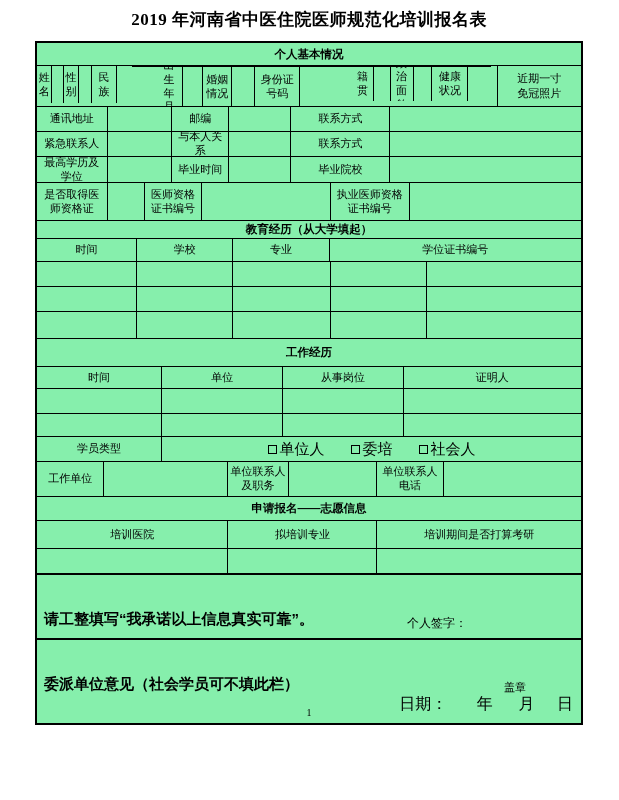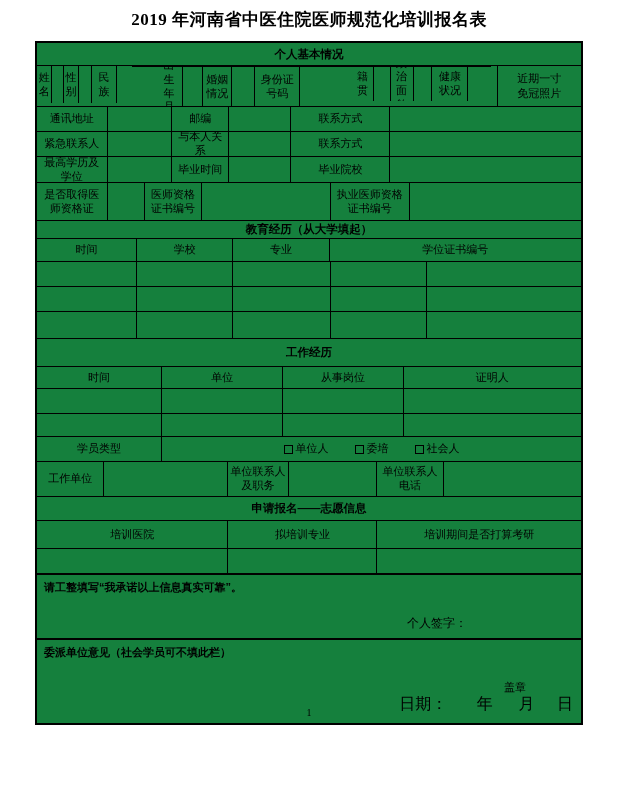--- a/index.html
+++ b/index.html
@@ -3,21 +3,21 @@
 <meta charset="utf-8">
 <style>
   * { box-sizing: border-box; margin: 0; padding: 0; }
   html, body { width: 619px; height: 800px; background: #ffffff; }
   body { font-family: "Liberation Sans", "DejaVu Sans", sans-serif; color: #000; }
   .page { padding: 8px 0 0 35px; }
   .title {
     width: 548px; text-align: center; font-family: "Liberation Serif", "DejaVu Serif", serif;
     font-weight: bold; font-size: 17px; margin-bottom: 10px; letter-spacing: 0.5px;
   }
-  .form-table { width: 548px; border: 2px solid #000; background: #15803d; }
+  .form-table { width: 548px; border: 2px solid #000; background: #86efac; }
   .form-table > *:not(:first-child) { border-top: 1px solid #000; }
   .thick { border-top-width: 2px !important; }
   .row { display: flex; align-items: stretch; }
   .cell {
     display: flex; align-items: center; justify-content: center; text-align: center;
     font-size: 11px; line-height: 1.25; overflow: hidden; padding: 1px 2px;
   }
   .row > .cell:not(:first-child) { border-left: 1px solid #000; }
   .bl { border-left: 1px solid #000; }
   .sect { justify-content: center; align-items: center; font-weight: bold; font-size: 11.5px; }
@@ -35,25 +35,25 @@
   
   .a1{width:15.1%} .a2{width:11.9%} .a3{width:16.6%} .a4{width:13.6%} .a5{width:25.9%}
   .b1{width:12.8%} .b2{width:11.9%} .b3{width:10.4%} .b4{width:11.5%} .b5{width:18.2%}
   .c1{width:12.8%} .c2{width:6.9%} .c3{width:10.4%} .c4{width:23.7%} .c5{width:14.6%}
   .e1{width:18.2%} .e2{width:17.7%} .e3{width:17.9%} .e4{width:17.7%}
   .w1{width:22.8%} .w2{width:22.3%} .w3{width:22.1%}
   .u1{width:12.2%} .u2{width:22.8%} .u3{width:11.1%} .u4{width:16.2%} .u5{width:12.4%}
   .p1{width:35%} .p2{width:27.4%}
   
   .options { justify-content: center; gap: 26px; }
-  .opt { display: inline-flex; align-items: center; font-size: 11px; text-align: right; }
+  .opt { display: inline-flex; align-items: center; font-size: 15px; text-align: right; }
   .chk { width: 9px; height: 9px; border: 1px solid #000; display: inline-block; margin-right: 3px; }
   
   .block { position: relative; display: block; }
-  .blk-label { font-weight: bold; font-size: 11px; padding: 5px 7px; text-align: left; }
+  .blk-label { font-weight: bold; font-size: 15px; padding: 5px 7px; text-align: left; margin-top: 30px; }
   .sig { position: absolute; left: 68%; top: 40px; font-size: 12px; }
   .seal { position: absolute; right: 55px; top: 40px; font-size: 11px; }
   .date-line { position: absolute; right: 8px; bottom: 8px; font-size: 16px; font-family: Liberation Mono, monospace; }
   .date-line .dy { margin-left: 20px; }
   .date-line .dm { margin-left: 16px; }
   .date-line .dd { margin-left: 13px; }
   .pgnum {
     position: absolute; left: 50%; bottom: 5px; transform: translateX(-50%);
     font-size: 10px; font-family: "Liberation Serif", "DejaVu Serif", serif;
   }

